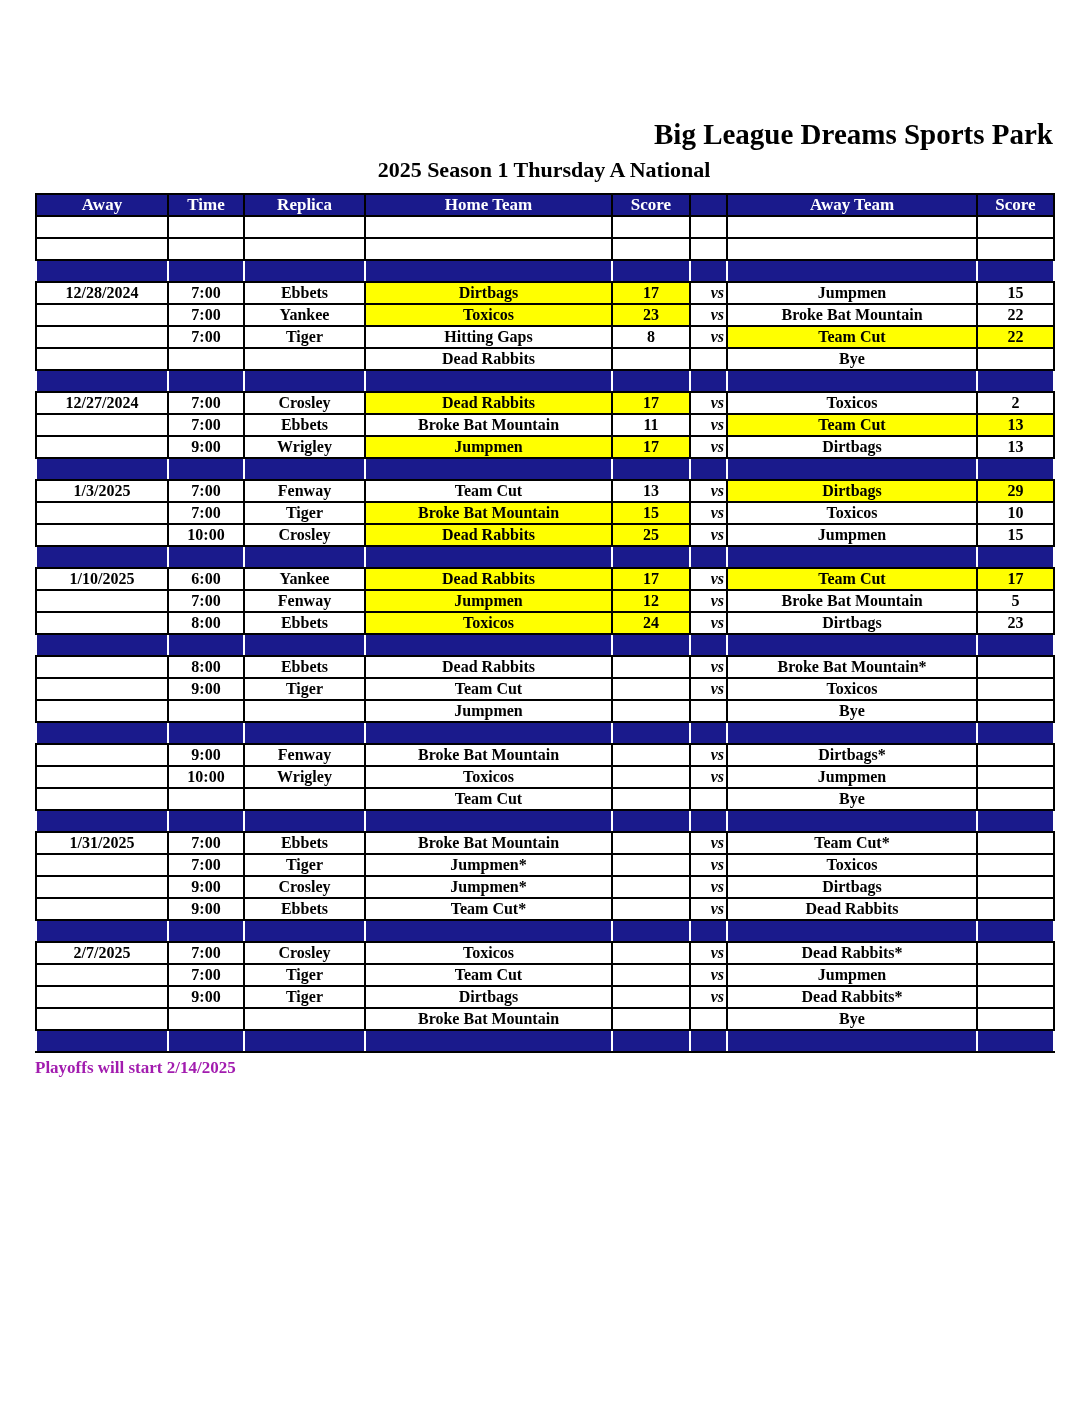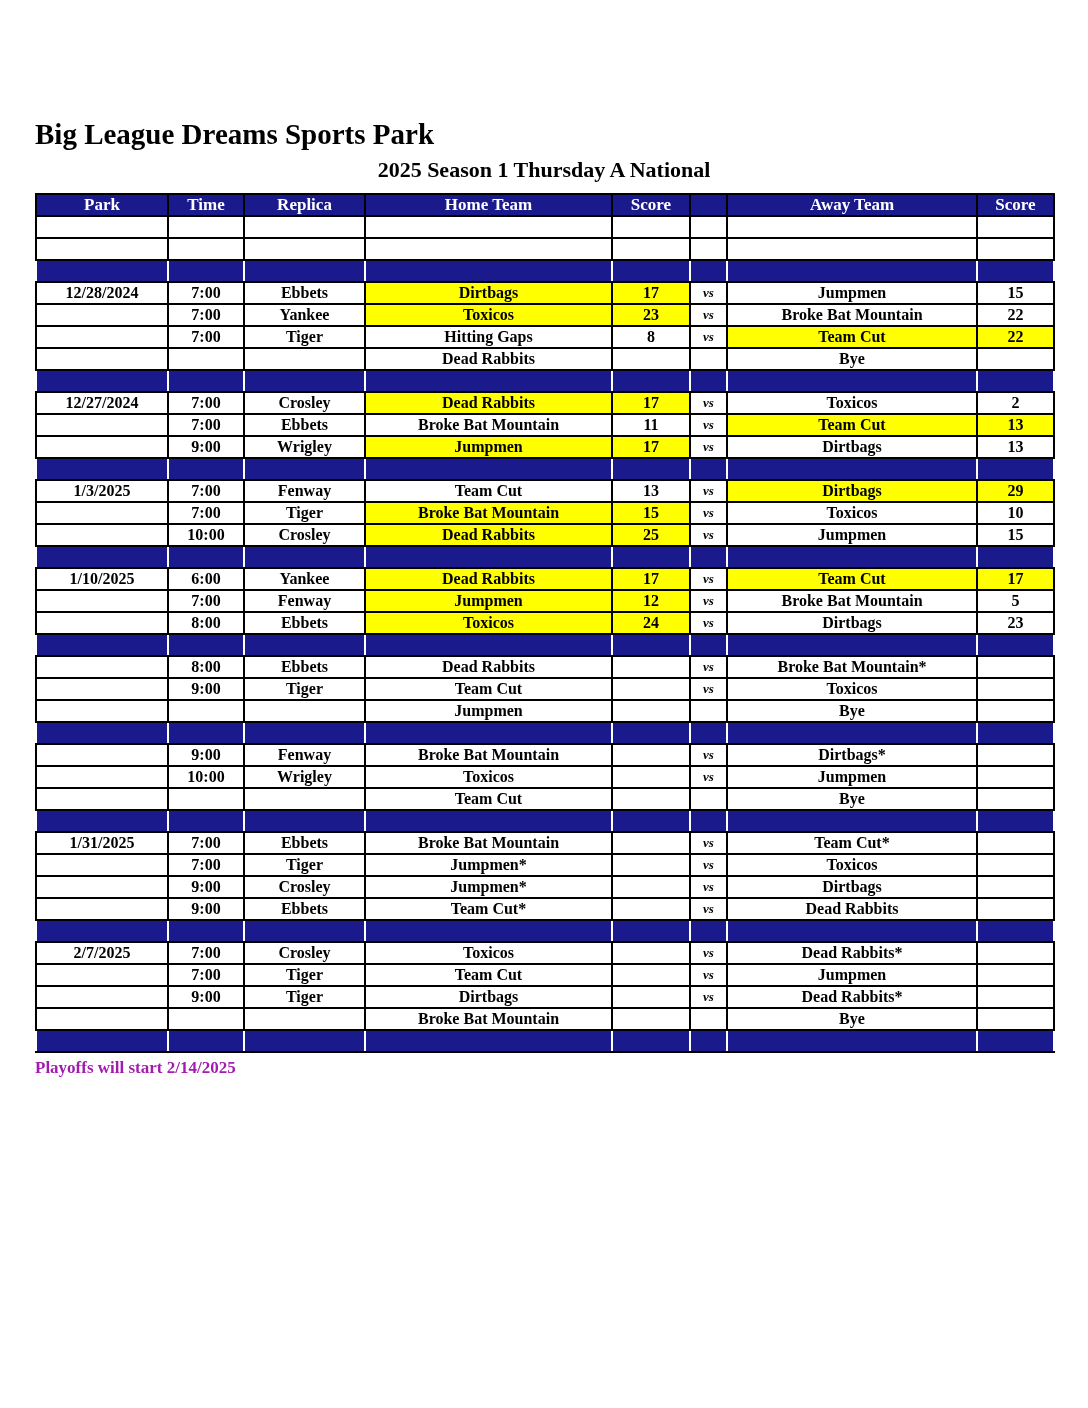--- a/index.html
+++ b/index.html
@@ -16,21 +16,21 @@
     width: 1088px; height: 1408px;
     font-family: "Liberation Serif", serif;
     overflow: hidden;
   }
   .page {
     padding: 118px 35px 0 35px;
     width: 1088px;
   }
   .doc-title {
     margin: 0 0 6px 0;
-    text-align: left;
+    text-align: right;
     font-size: 29px;
     font-weight: bold;
     color: #000;
   }
   .doc-subtitle {
     margin: 0 0 10px 0;
     text-align: center;
     font-size: 22px;
     font-weight: bold;
     color: #000;
@@ -66,21 +66,22 @@
     color: var(--header-text);
     font-size: 17px;
   }
   table.schedule tr.sep td {
     background: var(--navy);
     border-left-color: #fff;
     border-right-color: #fff;
   }
   table.schedule td.vs {
     font-style: italic;
-    font-size: 13px;
+    font-size: 16px;
+    text-align: right;
   }
   table.schedule td.hl {
     background: var(--highlight);
   }
   .doc-footer {
     margin-top: 5px;
     font-size: 17px;
     font-weight: bold;
     color: #a21caf;
   }
@@ -98,21 +99,21 @@
         <col style="width: 76px;">
         <col style="width: 121px;">
         <col style="width: 247px;">
         <col style="width: 78px;">
         <col style="width: 37px;">
         <col style="width: 250px;">
         <col style="width: 77px;">
       </colgroup>
     <tbody>
         <tr class="hdr">
-          <td>Park</td>
+          <td>Away</td>
           <td>Time</td>
           <td>Replica</td>
           <td>Home Team</td>
           <td>Score</td>
           <td></td>
           <td>Away Team</td>
           <td>Score</td>
         </tr>
         <tr>
           <td></td>

